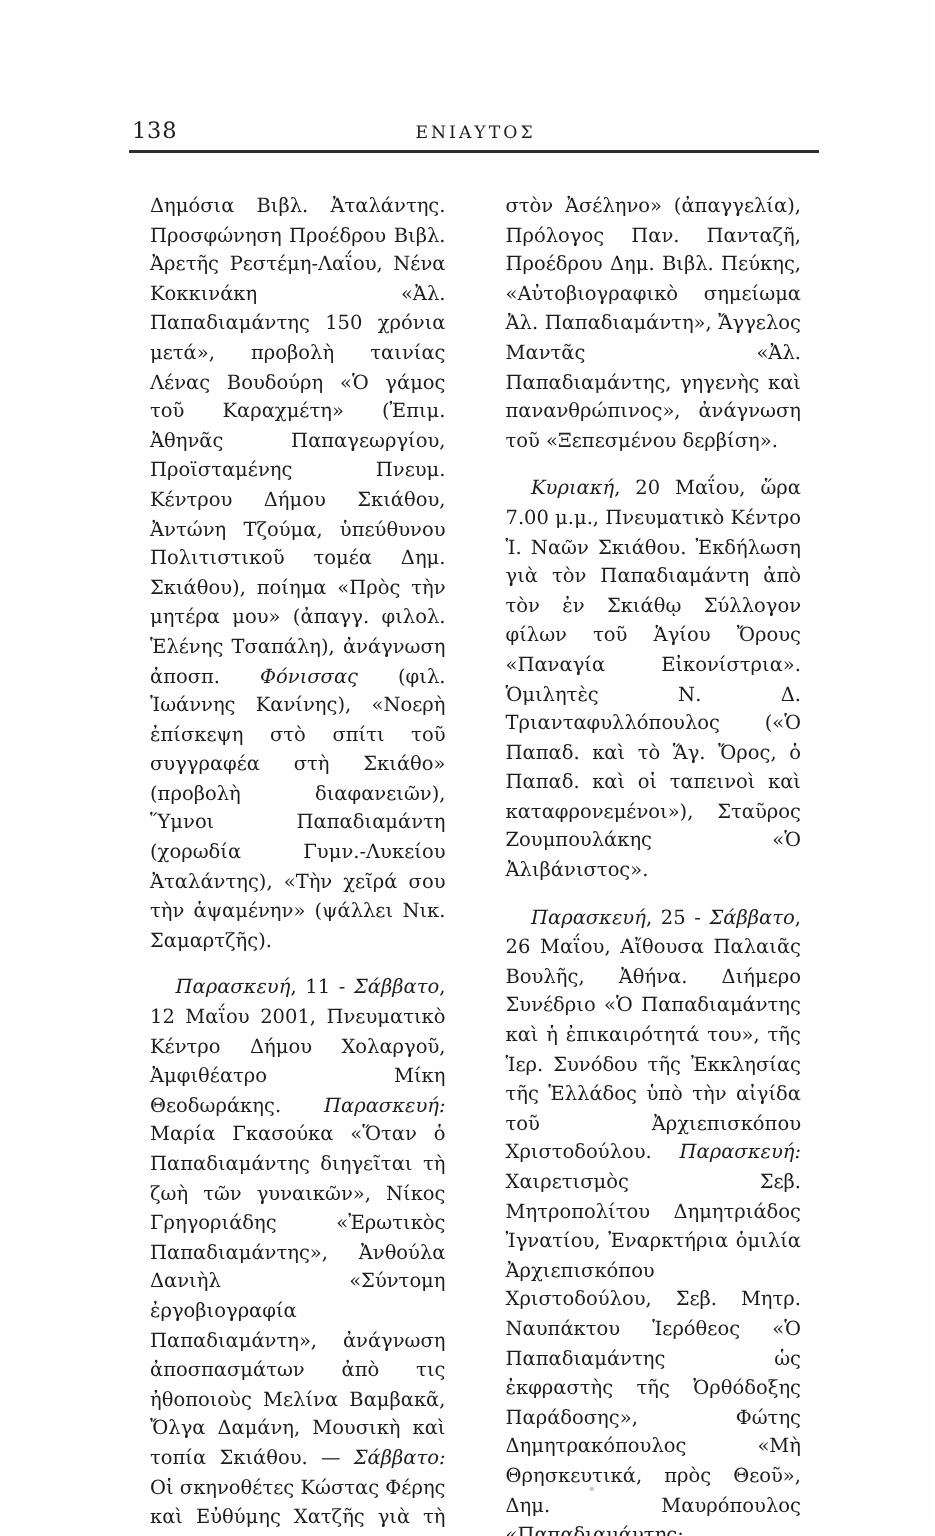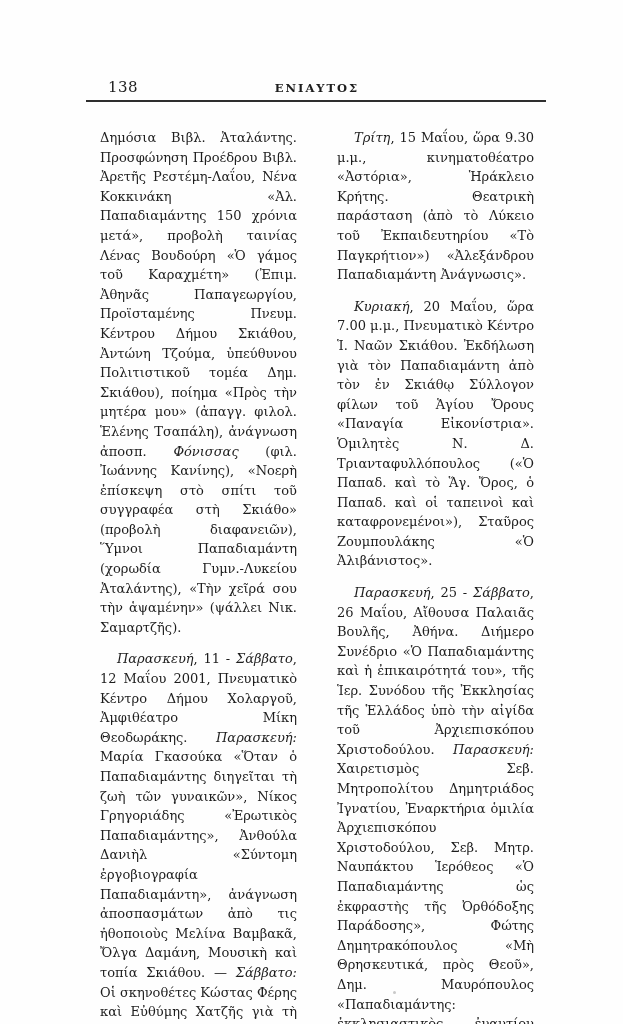--- a/index.html
+++ b/index.html
@@ -22,31 +22,29 @@
     left: 88px;
     width: 458px;
     height: 22px;
   }
   .pagenum {
     position: absolute;
     left: 0;
     top: 0;
     font-size: 15px;
     letter-spacing: 0.5px;
-    margin-left: 20px;
   }
   .running-title {
     position: absolute;
     left: 0;
     top: 3px;
     width: 100%;
     text-align: center;
     font-size: 11.5px;
     letter-spacing: 2px;
-    font-weight: bold;
   }
   .header-rule {
     position: absolute;
     top: 100px;
     left: 86px;
     width: 460px;
     border-top: 2px solid var(--rule, #2e2e2e);
   }
   .columns {
     position: absolute;
@@ -91,19 +89,19 @@
     <span class="running-title">ΕΝΙΑΥΤΟΣ</span>
   </div>
   <div class="header-rule"></div>
   <div class="columns">
     <div class="column">
         <p class="para"><span>Δημόσια Βιβλ. Ἀταλάντης. Προσφώνηση Προέδρου Βιβλ. Ἀρετῆς Ρεστέμη-Λαΐου, Νένα Κοκκινάκη «Ἀλ. Παπαδιαμάντης 150 χρόνια μετά», προβολὴ ταινίας Λένας Βουδούρη «Ὁ γάμος τοῦ Καραχμέτη» (Ἐπιμ. Ἀθηνᾶς Παπαγεωργίου, Προϊσταμένης Πνευμ. Κέντρου Δήμου Σκιάθου, Ἀντώνη Τζούμα, ὑπεύθυνου Πολιτιστικοῦ τομέα Δημ. Σκιάθου), ποίημα «Πρὸς τὴν μητέρα μου» (ἀπαγγ. φιλολ. Ἑλένης Τσαπάλη), ἀνάγνωση ἀποσπ. </span><span class="it">Φόνισσας</span><span> (φιλ. Ἰωάννης Κανίνης), «Νοερὴ ἐπίσκεψη στὸ σπίτι τοῦ συγγραφέα στὴ Σκιάθο» (προβολὴ διαφανειῶν), Ὕμνοι Παπαδιαμάντη (χορωδία Γυμν.-Λυκείου Ἀταλάντης), «Τὴν χεῖρά σου τὴν ἁψαμένην» (ψάλλει Νικ. Σαμαρτζῆς).</span></p>
         <p class="para indent"><span class="it">Παρασκευή</span><span>, 11 - </span><span class="it">Σάββατο</span><span>, 12 Μαΐου 2001, Πνευματικὸ Κέντρο Δήμου Χολαργοῦ, Ἀμφιθέατρο Μίκη Θεοδωράκης. </span><span class="it">Παρασκευή:</span><span> Μαρία Γκασούκα «Ὅταν ὁ Παπαδιαμάντης διηγεῖται τὴ ζωὴ τῶν γυναικῶν», Νίκος Γρηγοριάδης «Ἐρωτικὸς Παπαδιαμάντης», Ἀνθούλα Δανιὴλ «Σύντομη ἐργοβιογραφία Παπαδιαμάντη», ἀνάγνωση ἀποσπασμάτων ἀπὸ τις ἠθοποιοὺς Μελίνα Βαμβακᾶ, Ὄλγα Δαμάνη, Μουσικὴ καὶ τοπία Σκιάθου. — </span><span class="it">Σάββατο:</span><span> Οἱ σκηνοθέτες Κώστας Φέρης καὶ Εὐθύμης Χατζῆς γιὰ τὴ μεταφορὰ τοῦ Παπαδ. στὸ θέατρο καὶ στὸν κινηματογράφο. Προβολὴ τῆς ταινίας «Τὰ ρόδινα ἀκρογιάλια» τοῦ Εὐθ. Χατζῆ.</span></p>
         <p class="para indent"><span class="it">Κυριακή</span><span>, 13 Μαΐου, ὥρα 19.30, 2ο Λύκειο Πεύκης Ἀθηνῶν. Ἐκδήλωση Δημοτικῆς Βιβλιοθήκης Πεύκης γιὰ τὸν Παπαδιαμάντη. «Στὸν Πρόδρομο</span></p>
       </div>
     <div class="column">
-        <p class="para indent"><span class="it">Τρίτη</span><span>, 15 Μαΐου, ὥρα 9.30 μ.μ., κινηματοθέατρο «Ἀστόρια», Ἡράκλειο Κρήτης. Θεατρικὴ παράσταση (ἀπὸ τὸ Λύκειο τοῦ Ἐκπαιδευτηρίου «Τὸ Παγκρήτιον») «Ἀλεξάνδρου Παπαδιαμάντη Ἀνάγνωσις».</span></p>
+        <p class="para"><span>στὸν Ἀσέληνο» (ἀπαγγελία), Πρόλογος Παν. Πανταζῆ, Προέδρου Δημ. Βιβλ. Πεύκης, «Αὐτοβιογραφικὸ σημείωμα Ἀλ. Παπαδιαμάντη», Ἄγγελος Μαντᾶς «Ἀλ. Παπαδιαμάντης, γηγενὴς καὶ πανανθρώπινος», ἀνάγνωση τοῦ «Ξεπεσμένου δερβίση».</span></p>
         <p class="para indent"><span class="it">Κυριακή</span><span>, 20 Μαΐου, ὥρα 7.00 μ.μ., Πνευματικὸ Κέντρο Ἱ. Ναῶν Σκιάθου. Ἐκδήλωση γιὰ τὸν Παπαδιαμάντη ἀπὸ τὸν ἐν Σκιάθῳ Σύλλογον φίλων τοῦ Ἁγίου Ὄρους «Παναγία Εἰκονίστρια». Ὁμιλητὲς Ν. Δ. Τριανταφυλλόπουλος («Ὁ Παπαδ. καὶ τὸ Ἅγ. Ὄρος, ὁ Παπαδ. καὶ οἱ ταπεινοὶ καὶ καταφρονεμένοι»), Σταῦρος Ζουμπουλάκης «Ὁ Ἀλιβάνιστος».</span></p>
         <p class="para indent"><span class="it">Παρασκευή</span><span>, 25 - </span><span class="it">Σάββατο</span><span>, 26 Μαΐου, Αἴθουσα Παλαιᾶς Βουλῆς, Ἀθήνα. Διήμερο Συνέδριο «Ὁ Παπαδιαμάντης καὶ ἡ ἐπικαιρότητά του», τῆς Ἱερ. Συνόδου τῆς Ἐκκλησίας τῆς Ἑλλάδος ὑπὸ τὴν αἰγίδα τοῦ Ἀρχιεπισκόπου Χριστοδούλου. </span><span class="it">Παρασκευή:</span><span> Χαιρετισμὸς Σεβ. Μητροπολίτου Δημητριάδος Ἰγνατίου, Ἐναρκτήρια ὁμιλία Ἀρχιεπισκόπου Χριστοδούλου, Σεβ. Μητρ. Ναυπάκτου Ἱερόθεος «Ὁ Παπαδιαμάντης ὡς ἐκφραστὴς τῆς Ὀρθόδοξης Παράδοσης», Φώτης Δημητρακόπουλος «Μὴ Θρησκευτικά, πρὸς Θεοῦ», Δημ. Μαυρόπουλος «Παπαδιαμάντης: ἐκκλησιαστικὸς ἐναντίον θρησκευτικοῦ». — </span></p>
       </div>
   </div>
   <div class="speck"></div>
 </div>
 
 </body></html>

